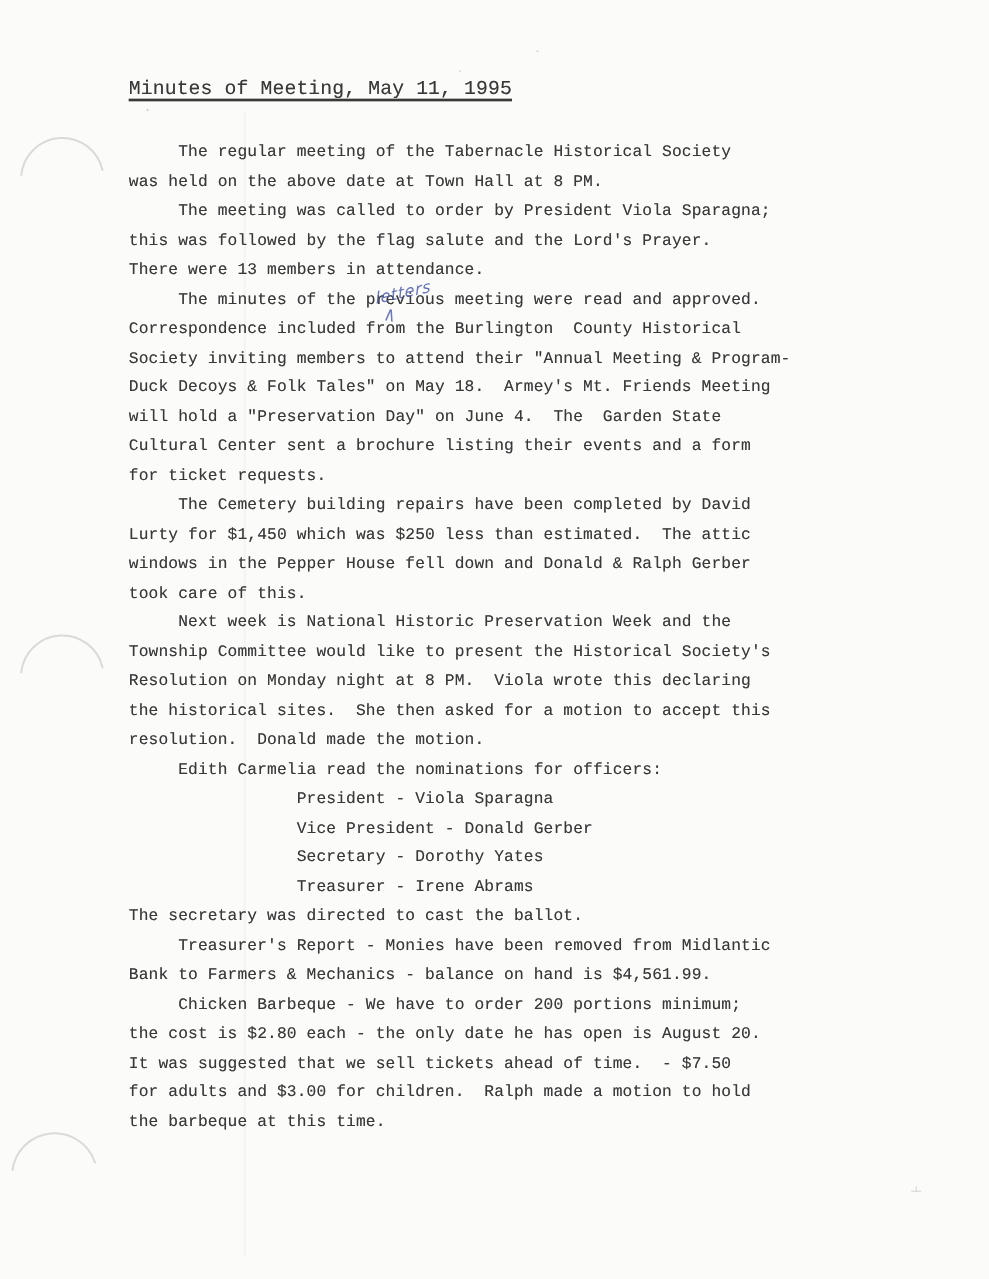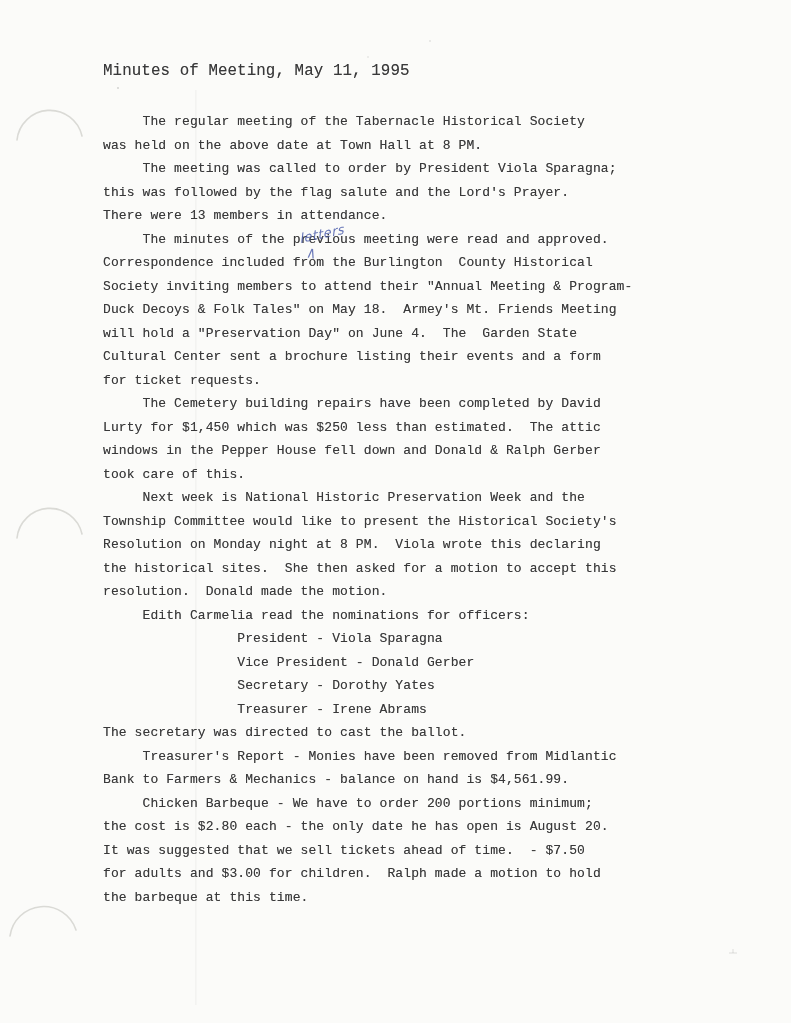--- a/index.html
+++ b/index.html
@@ -17,20 +17,21 @@
   .page{
     position:absolute;inset:0;
     font-family:"Liberation Mono","DejaVu Sans Mono",monospace;
     color:var(--ink);
   }
   .scan-artifacts{position:absolute;left:0;top:0;pointer-events:none;}
   .doc-title{
     position:absolute;left:103px;top:60px;
     margin:0;
     font-size:15.8px;line-height:23.5px;font-weight:normal;
+    text-decoration:underline;
     text-decoration-thickness:1.5px;
     text-underline-offset:4px;
     letter-spacing:.1px;
     white-space:pre;
     text-shadow:0 0 .5px rgba(70,70,70,.55);
   }
   .doc-body{
     position:absolute;left:103px;top:110px;
     font-size:13px;line-height:23.5px;
     white-space:pre;

